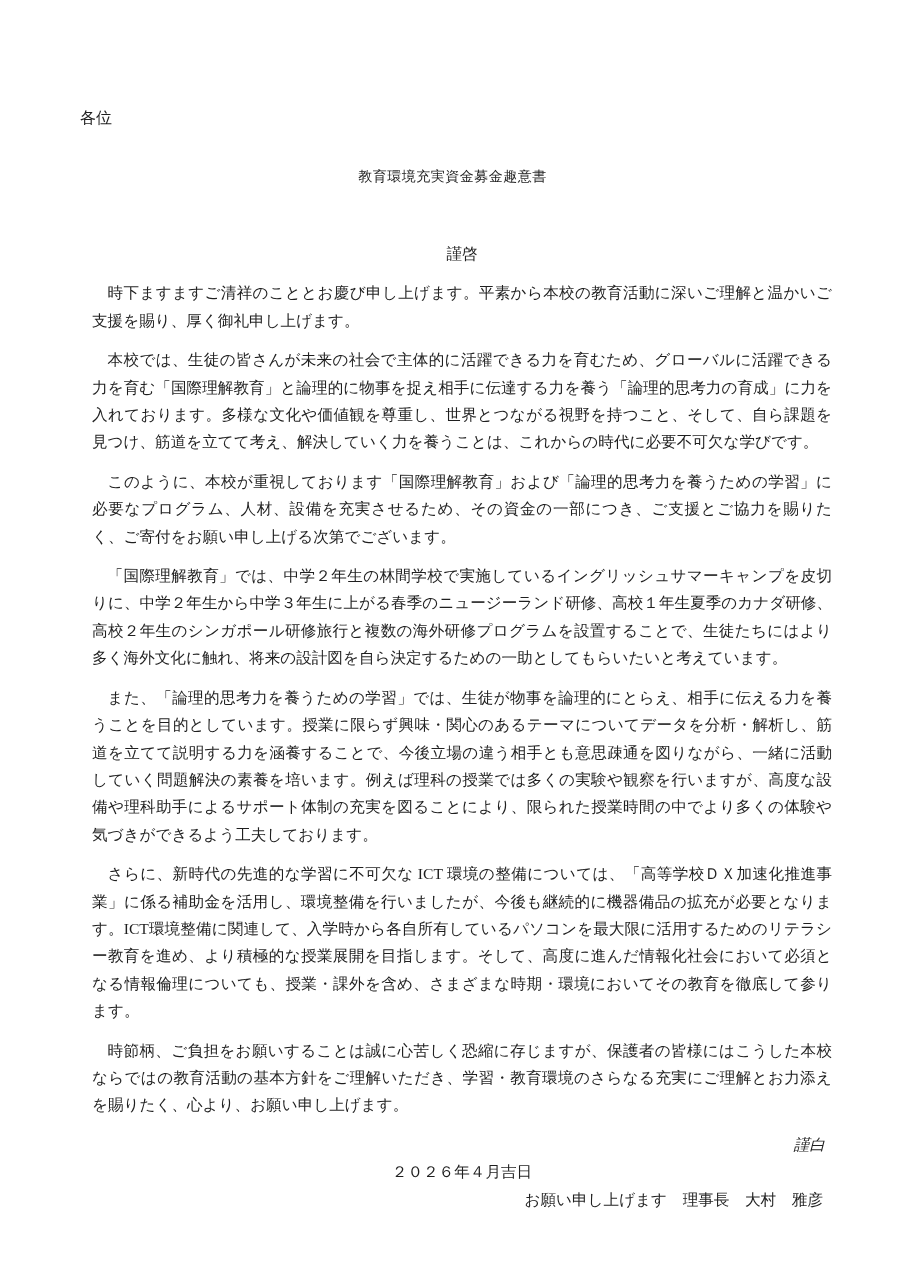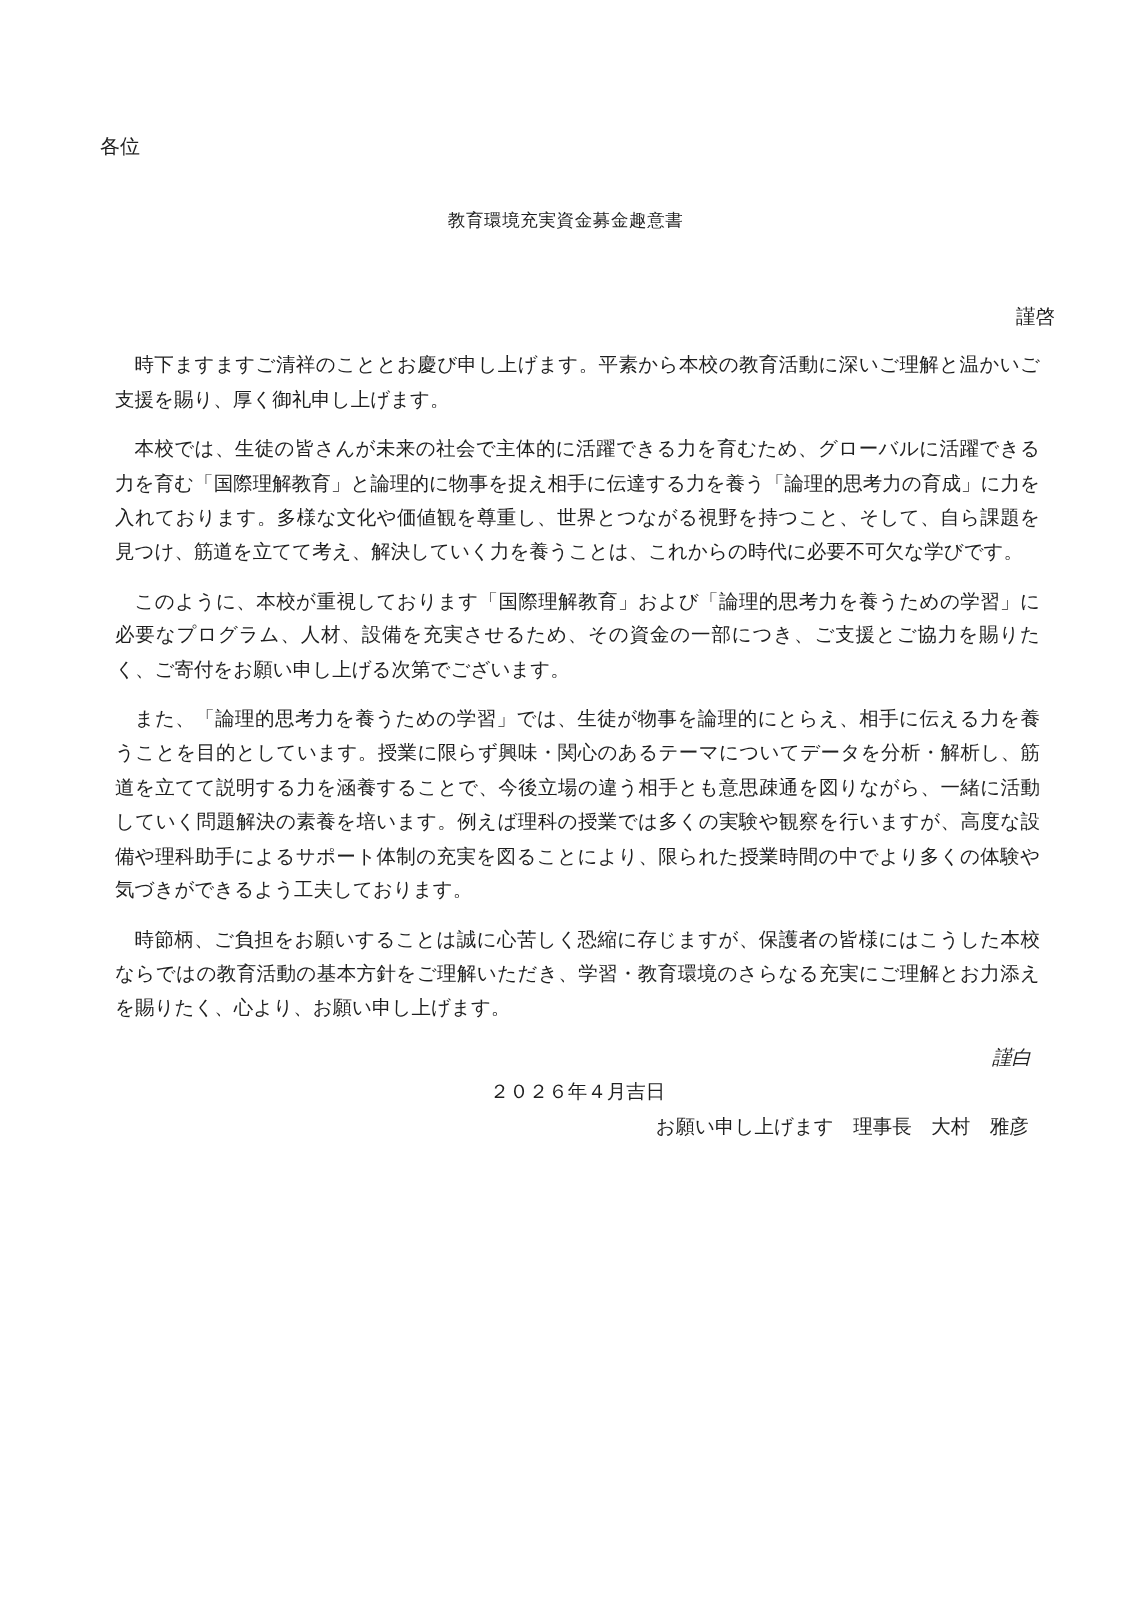--- a/index.html
+++ b/index.html
@@ -41,21 +41,21 @@
     left: 80px;
     width: 764px;
     font-size: 15.6px;
     line-height: 27.4px;
     text-align: justify;
     word-break: normal;
     overflow-wrap: break-word;
   }
   .salutation {
     margin: 0 0 4px 0;
-    text-align: right;
+    text-align: center;
     font-family: Liberation Serif, serif;
   }
   .para {
     margin: 12px;
     text-indent: 1em;
     text-align: justify;
   }
   .closing {
     margin: 0;
     text-align: right;
@@ -84,23 +84,25 @@
   <div class="body-block">
 
     <p class="salutation">謹啓</p>
 
     <p class="para">時下ますますご清祥のこととお慶び申し上げます。平素から本校の教育活動に深いご理解と温かいご支援を賜り、厚く御礼申し上げます。</p>
 
     <p class="para">本校では、生徒の皆さんが未来の社会で主体的に活躍できる力を育むため、グローバルに活躍できる力を育む「国際理解教育」と論理的に物事を捉え相手に伝達する力を養う「論理的思考力の育成」に力を入れております。多様な文化や価値観を尊重し、世界とつながる視野を持つこと、そして、自ら課題を見つけ、筋道を立てて考え、解決していく力を養うことは、これからの時代に必要不可欠な学びです。</p>
 
     <p class="para">このように、本校が重視しております「国際理解教育」および「論理的思考力を養うための学習」に必要なプログラム、人材、設備を充実させるため、その資金の一部につき、ご支援とご協力を賜りたく、ご寄付をお願い申し上げる次第でございます。</p>
 
+    <p class="para">「国際理解教育」では、中学２年生の林間学校で実施しているイングリッシュサマーキャンプを皮切りに、中学２年生から中学３年生に上がる春季のニュージーランド研修、高校１年生夏季のカナダ研修、高校２年生のシンガポール研修旅行と複数の海外研修プログラムを設置することで、生徒たちにはより多く海外文化に触れ、将来の設計図を自ら決定するための一助としてもらいたいと考えています。</p>
 
     <p class="para">また、「論理的思考力を養うための学習」では、生徒が物事を論理的にとらえ、相手に伝える力を養うことを目的としています。授業に限らず興味・関心のあるテーマについてデータを分析・解析し、筋道を立てて説明する力を涵養することで、今後立場の違う相手とも意思疎通を図りながら、一緒に活動していく問題解決の素養を培います。例えば理科の授業では多くの実験や観察を行いますが、高度な設備や理科助手によるサポート体制の充実を図ることにより、限られた授業時間の中でより多くの体験や気づきができるよう工夫しております。</p>
 
+    <p class="para">さらに、新時代の先進的な学習に不可欠な ICT 環境の整備については、「高等学校ＤＸ加速化推進事業」に係る補助金を活用し、環境整備を行いましたが、今後も継続的に機器備品の拡充が必要となります。ICT環境整備に関連して、入学時から各自所有しているパソコンを最大限に活用するためのリテラシー教育を進め、より積極的な授業展開を目指します。そして、高度に進んだ情報化社会において必須となる情報倫理についても、授業・課外を含め、さまざまな時期・環境においてその教育を徹底して参ります。</p>
 
     <p class="para">時節柄、ご負担をお願いすることは誠に心苦しく恐縮に存じますが、保護者の皆様にはこうした本校ならではの教育活動の基本方針をご理解いただき、学習・教育環境のさらなる充実にご理解とお力添えを賜りたく、心より、お願い申し上げます。</p>
 
     <p class="closing">謹白</p>
 
     <p class="date-line">２０２６年４月吉日</p>
 
     <p class="signature">お願い申し上げます　理事長　大村　雅彦</p>
 
 

